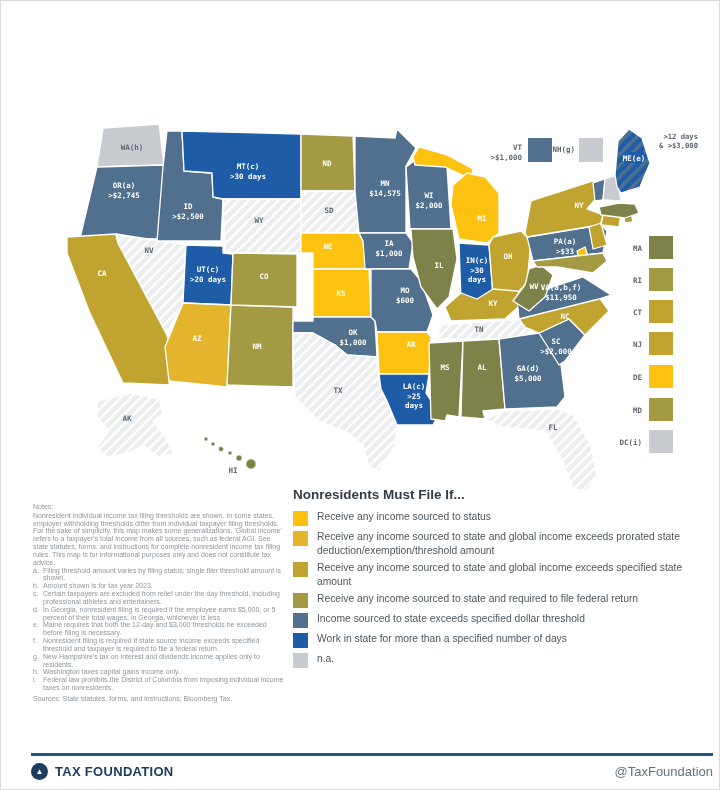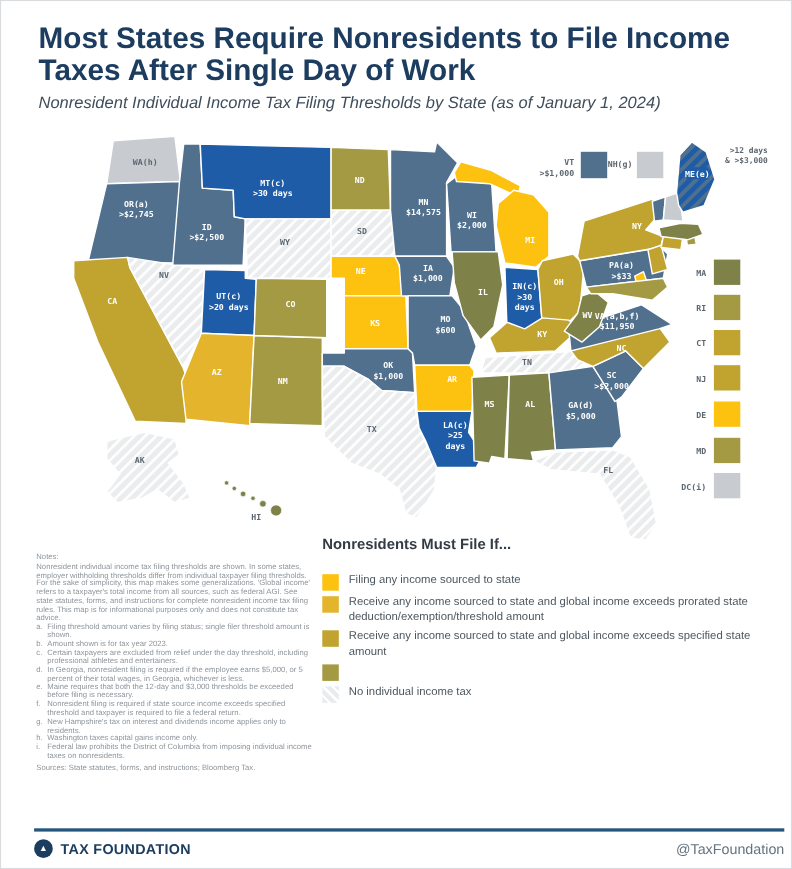--- a/index.html
+++ b/index.html
@@ -13,40 +13,36 @@
   .slab{font:bold 7.5px "DejaVu Sans Mono",monospace;fill:#ffffff;text-anchor:middle;}
   .slab.dk{fill:#5c6670;}
   .clab{font:bold 7.5px "DejaVu Sans Mono",monospace;fill:#5c6670;text-anchor:end;}
   .cann{font:bold 7.2px "DejaVu Sans Mono",monospace;fill:#5c6670;text-anchor:end;}
   .notes{position:absolute;left:32px;top:502px;width:254px;font-size:7px;line-height:1.12;color:#8d959c;}
   .notes-heading{margin-bottom:1px;}
   .note-item{display:flex;}
   .note-letter{width:10px;flex:none;}
   .notes-sources{margin-top:3px;}
   .legend{position:absolute;left:292px;top:486px;width:424px;}
-  .legend-title{font-size:13.5px;font-weight:700;color:#333c44;margin-bottom:19px;}
+  .legend-title{font-size:13.5px;font-weight:700;color:#333c44;margin-bottom:8px;}
   .leg-item{display:flex;margin-bottom:4px;}
   .leg-swatch{width:15px;height:15px;flex:none;margin-right:9px;margin-top:1px;}
   .leg-swatch.hatch{background:repeating-linear-gradient(45deg,#e9ebed 0,#e9ebed 4px,#fff 4px,#fff 6px);}
   .leg-label{font-size:10.3px;line-height:1.32;color:#4d575f;max-width:382px;}
   .footer{position:absolute;left:30px;top:752px;width:682px;border-top:3px solid #24567e;
           display:flex;justify-content:space-between;align-items:center;padding-top:7px;}
   .brand{display:flex;align-items:center;font-weight:700;font-size:13px;color:#1c3c60;letter-spacing:.3px;}
   .logo{width:17px;height:17px;border-radius:50%;background:#1c3c60;color:#fff;font-size:8px;
         display:flex;align-items:center;justify-content:center;margin-right:7px;}
   .handle{font-size:13px;color:#64737f;}
 </style>
 </head>
 <body>
 
 <div class="page">
-  <div class="header">
-    <h1>Most States Require Nonresidents to File Income Taxes After Single Day of Work</h1>
-    <div class="subtitle">Nonresident Individual Income Tax Filing Thresholds by State (as of January 1, 2024)</div>
-  </div>
 
   <svg id="usmap" viewBox="0 108 720 392" xmlns="http://www.w3.org/2000/svg">
     <defs>
       <pattern id="hatch" width="7" height="7" patternUnits="userSpaceOnUse" patternTransform="rotate(-45)">
         <rect width="7" height="7" fill="#EAECEE"></rect>
         <rect width="7" height="2.4" y="0" fill="#ffffff"></rect>
       </pattern>
       <pattern id="mestripes" width="8" height="8" patternUnits="userSpaceOnUse" patternTransform="rotate(-45)">
         <rect width="8" height="8" fill="#1E5CA8"></rect>
         <rect width="8" height="3.5" y="0" fill="#50708E"></rect>
@@ -222,36 +218,45 @@
         </div>
       </div>
     <div class="notes-sources">Sources: State statutes, forms, and instructions; Bloomberg Tax.</div>
   </div>
 
   <div class="legend">
     <div class="legend-title">Nonresidents Must File If...</div>
     <div id="legend-items">
         <div class="leg-item">
           <span class="leg-swatch" style="background: rgb(253, 193, 16);"></span>
-          <span class="leg-label">Filing any income sourced to state</span>
+          <span class="leg-label">Receive any income sourced to status</span>
         </div>
         <div class="leg-item">
           <span class="leg-swatch" style="background: rgb(227, 180, 44);"></span>
           <span class="leg-label">Receive any income sourced to state and global income exceeds prorated state deduction/exemption/threshold amount</span>
         </div>
         <div class="leg-item">
           <span class="leg-swatch" style="background: rgb(193, 163, 47);"></span>
           <span class="leg-label">Receive any income sourced to state and global income exceeds specified state amount</span>
         </div>
         <div class="leg-item">
           <span class="leg-swatch" style="background: rgb(164, 154, 68);"></span>
-        </div>
-        <div class="leg-item">
-          <span class="leg-swatch hatch"></span>
-          <span class="leg-label">No individual income tax</span>
+          <span class="leg-label">Receive any income sourced to state and required to file federal return</span>
+        </div>
+        <div class="leg-item">
+          <span class="leg-swatch" style="background: rgb(80, 112, 142);"></span>
+          <span class="leg-label">Income sourced to state exceeds specified dollar threshold</span>
+        </div>
+        <div class="leg-item">
+          <span class="leg-swatch" style="background: rgb(30, 92, 168);"></span>
+          <span class="leg-label">Work in state for more than a specified number of days</span>
+        </div>
+        <div class="leg-item">
+          <span class="leg-swatch" style="background: rgb(200, 204, 208);"></span>
+          <span class="leg-label">n.a.</span>
         </div>
       </div>
   </div>
 
   <div class="footer">
     <div class="brand">
       <span class="logo">▲</span>
       <span>TAX FOUNDATION</span>
     </div>
     <div class="handle">@TaxFoundation</div>

